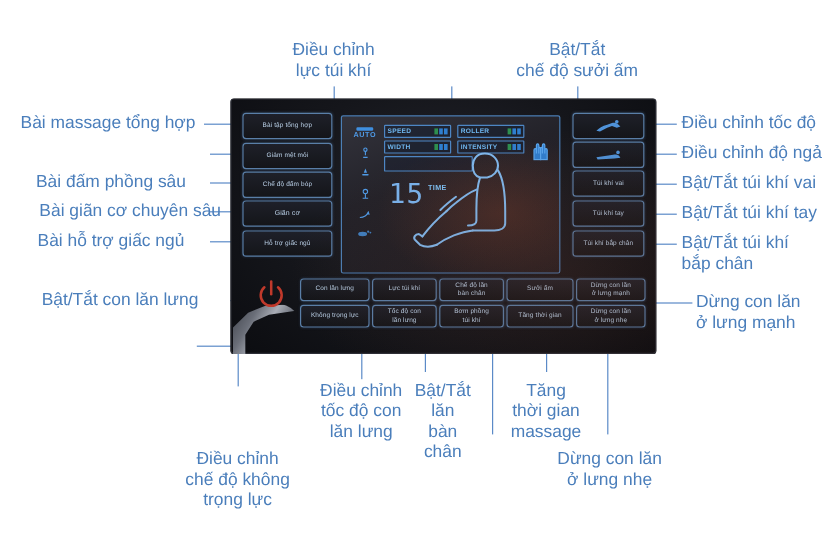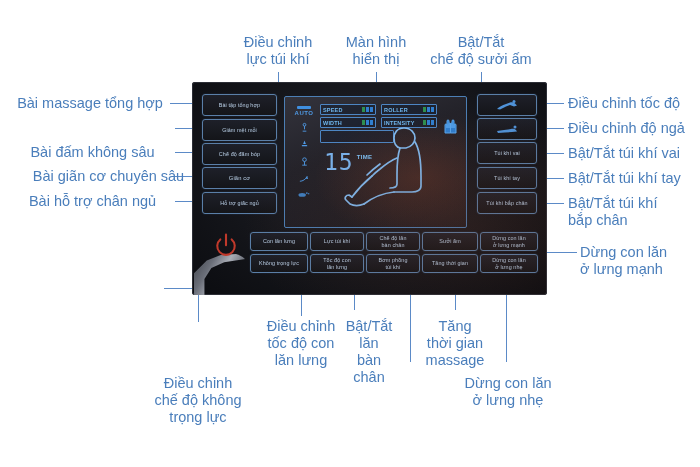--- a/index.html
+++ b/index.html
@@ -167,29 +167,28 @@
   <div class="ln lnv" style="left:186px;top:276px;height:46px;"></div>
   <div class="ln lnh" style="left:186px;top:322px;width:0px;"></div>
   <div class="ln lnv" style="left:289px;top:290px;height:26px;"></div>
   <div class="ln lnv" style="left:342px;top:290px;height:20px;"></div>
   <div class="ln lnv" style="left:398px;top:290px;height:72px;"></div>
   <div class="ln lnv" style="left:443px;top:290px;height:20px;"></div>
   <div class="ln lnv" style="left:494px;top:290px;height:72px;"></div>
 
   <div class="callout c" style="left:206px;top:34px;width:120px;">Điều chỉnh
 lực túi khí</div>
-  <div class="callout c" style="left:324px;top:34px;width:80px;">Màn hình
-hiển thị</div>
   <div class="callout c" style="left:404px;top:34px;width:130px;">Bật/Tắt
 chế độ sưởi ấm</div>
 
   <div class="callout r" style="left:0px;top:95px;width:156px;">Bài massage tổng hợp</div>
-  <div class="callout r" style="left:0px;top:144px;width:161px;">Bài đấm không sâu</div>
+  <div class="callout r" style="left:0px;top:144px;width:161px;">Bài đấm phồng sâu</div>
   <div class="callout r" style="left:0px;top:168px;width:161px;padding-left:16px;">Bài giãn cơ chuyên sâu</div>
-  <div class="callout r" style="left:0px;top:193px;width:161px;">Bài hỗ trợ chân ngủ</div>
+  <div class="callout r" style="left:0px;top:193px;width:161px;">Bài hỗ trợ giấc ngủ</div>
+  <div class="callout r" style="left:0px;top:242px;width:176px;">Bật/Tắt con lăn lưng</div>
 
   <div class="callout l" style="left:556px;top:95px;width:150px;">Điều chỉnh tốc độ</div>
   <div class="callout l" style="left:556px;top:120px;width:150px;">Điều chỉnh độ ngả</div>
   <div class="callout l" style="left:556px;top:145px;width:150px;">Bật/Tắt túi khí vai</div>
   <div class="callout l" style="left:556px;top:170px;width:150px;">Bật/Tắt túi khí tay</div>
   <div class="callout l" style="left:556px;top:195px;width:150px;">Bật/Tắt túi khí
 bắp chân</div>
   <div class="callout l" style="left:568px;top:244px;width:132px;">Dừng con lăn
 ở lưng mạnh</div>
 

